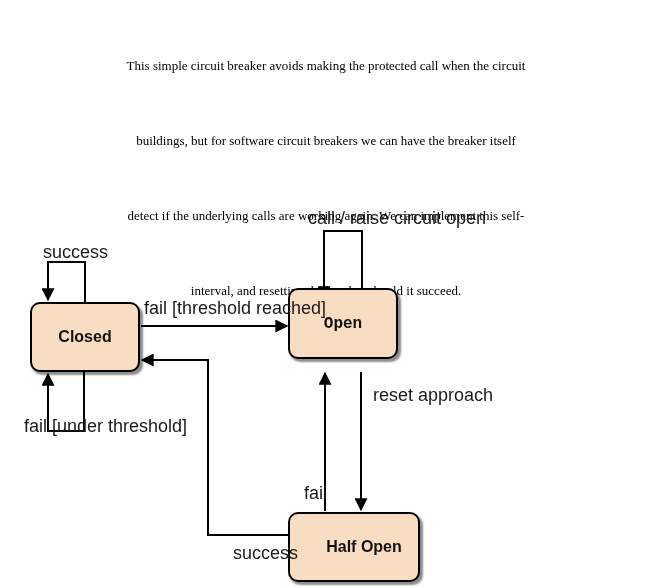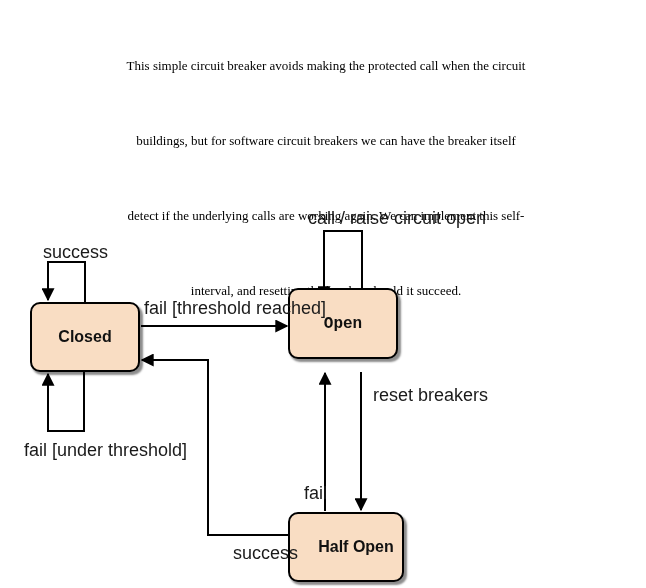--- a/index.html
+++ b/index.html
@@ -42,30 +42,30 @@
     box-shadow: 2.5px 3px 2px rgba(0,0,0,0.45);
     display: flex;
     align-items: center;
     justify-content: center;
     font-weight: bold;
     font-size: 16px;
     color: #111111;
   }
   .box-closed   { left: 30px;  top: 302px; }
   .box-open     { left: 288px; top: 288px; height: 71px; font-family: Liberation Mono, monospace; }
-  .box-halfopen { left: 288px; top: 512px; width: 116px; padding-left: 20px; }
+  .box-halfopen { left: 288px; top: 512px; width: 132px; padding-left: 20px; }
   .edge-label {
     position: absolute;
     font-size: 18px;
     color: #1a1a1a;
     white-space: nowrap;
   }
   .lbl-success-top    { left: 43px;  top: 242px; }
   .lbl-fail-threshold { left: 144px; top: 298px; }
-  .lbl-fail-under     { left: 24px;  top: 440px; }
+  .lbl-fail-under     { left: 24px;  top: 416px; }
   .lbl-call-raise     { left: 308px; top: 208px; }
   .lbl-reset-timeout  { left: 373px; top: 385px; }
   .lbl-fail           { left: 304px; top: 483px; }
   .lbl-success-bottom { left: 233px; top: 543px; }
 </style>
 </head>
 <body>
 
 <div class="canvas">
 
@@ -100,17 +100,17 @@
     <span>Open</span>
   </div>
   <div class="state-box box-halfopen">
     <span>Half Open</span>
   </div>
 
   <div class="edge-label lbl-success-top">success</div>
   <div class="edge-label lbl-fail-threshold">fail [threshold reached]</div>
   <div class="edge-label lbl-fail-under">fail [under threshold]</div>
   <div class="edge-label lbl-call-raise">call / raise circuit open</div>
-  <div class="edge-label lbl-reset-timeout">reset breakers</div>
+  <div class="edge-label lbl-reset-timeout">reset approach</div>
   <div class="edge-label lbl-fail">fail</div>
   <div class="edge-label lbl-success-bottom">success</div>
 
 </div>
 
 </body></html>

